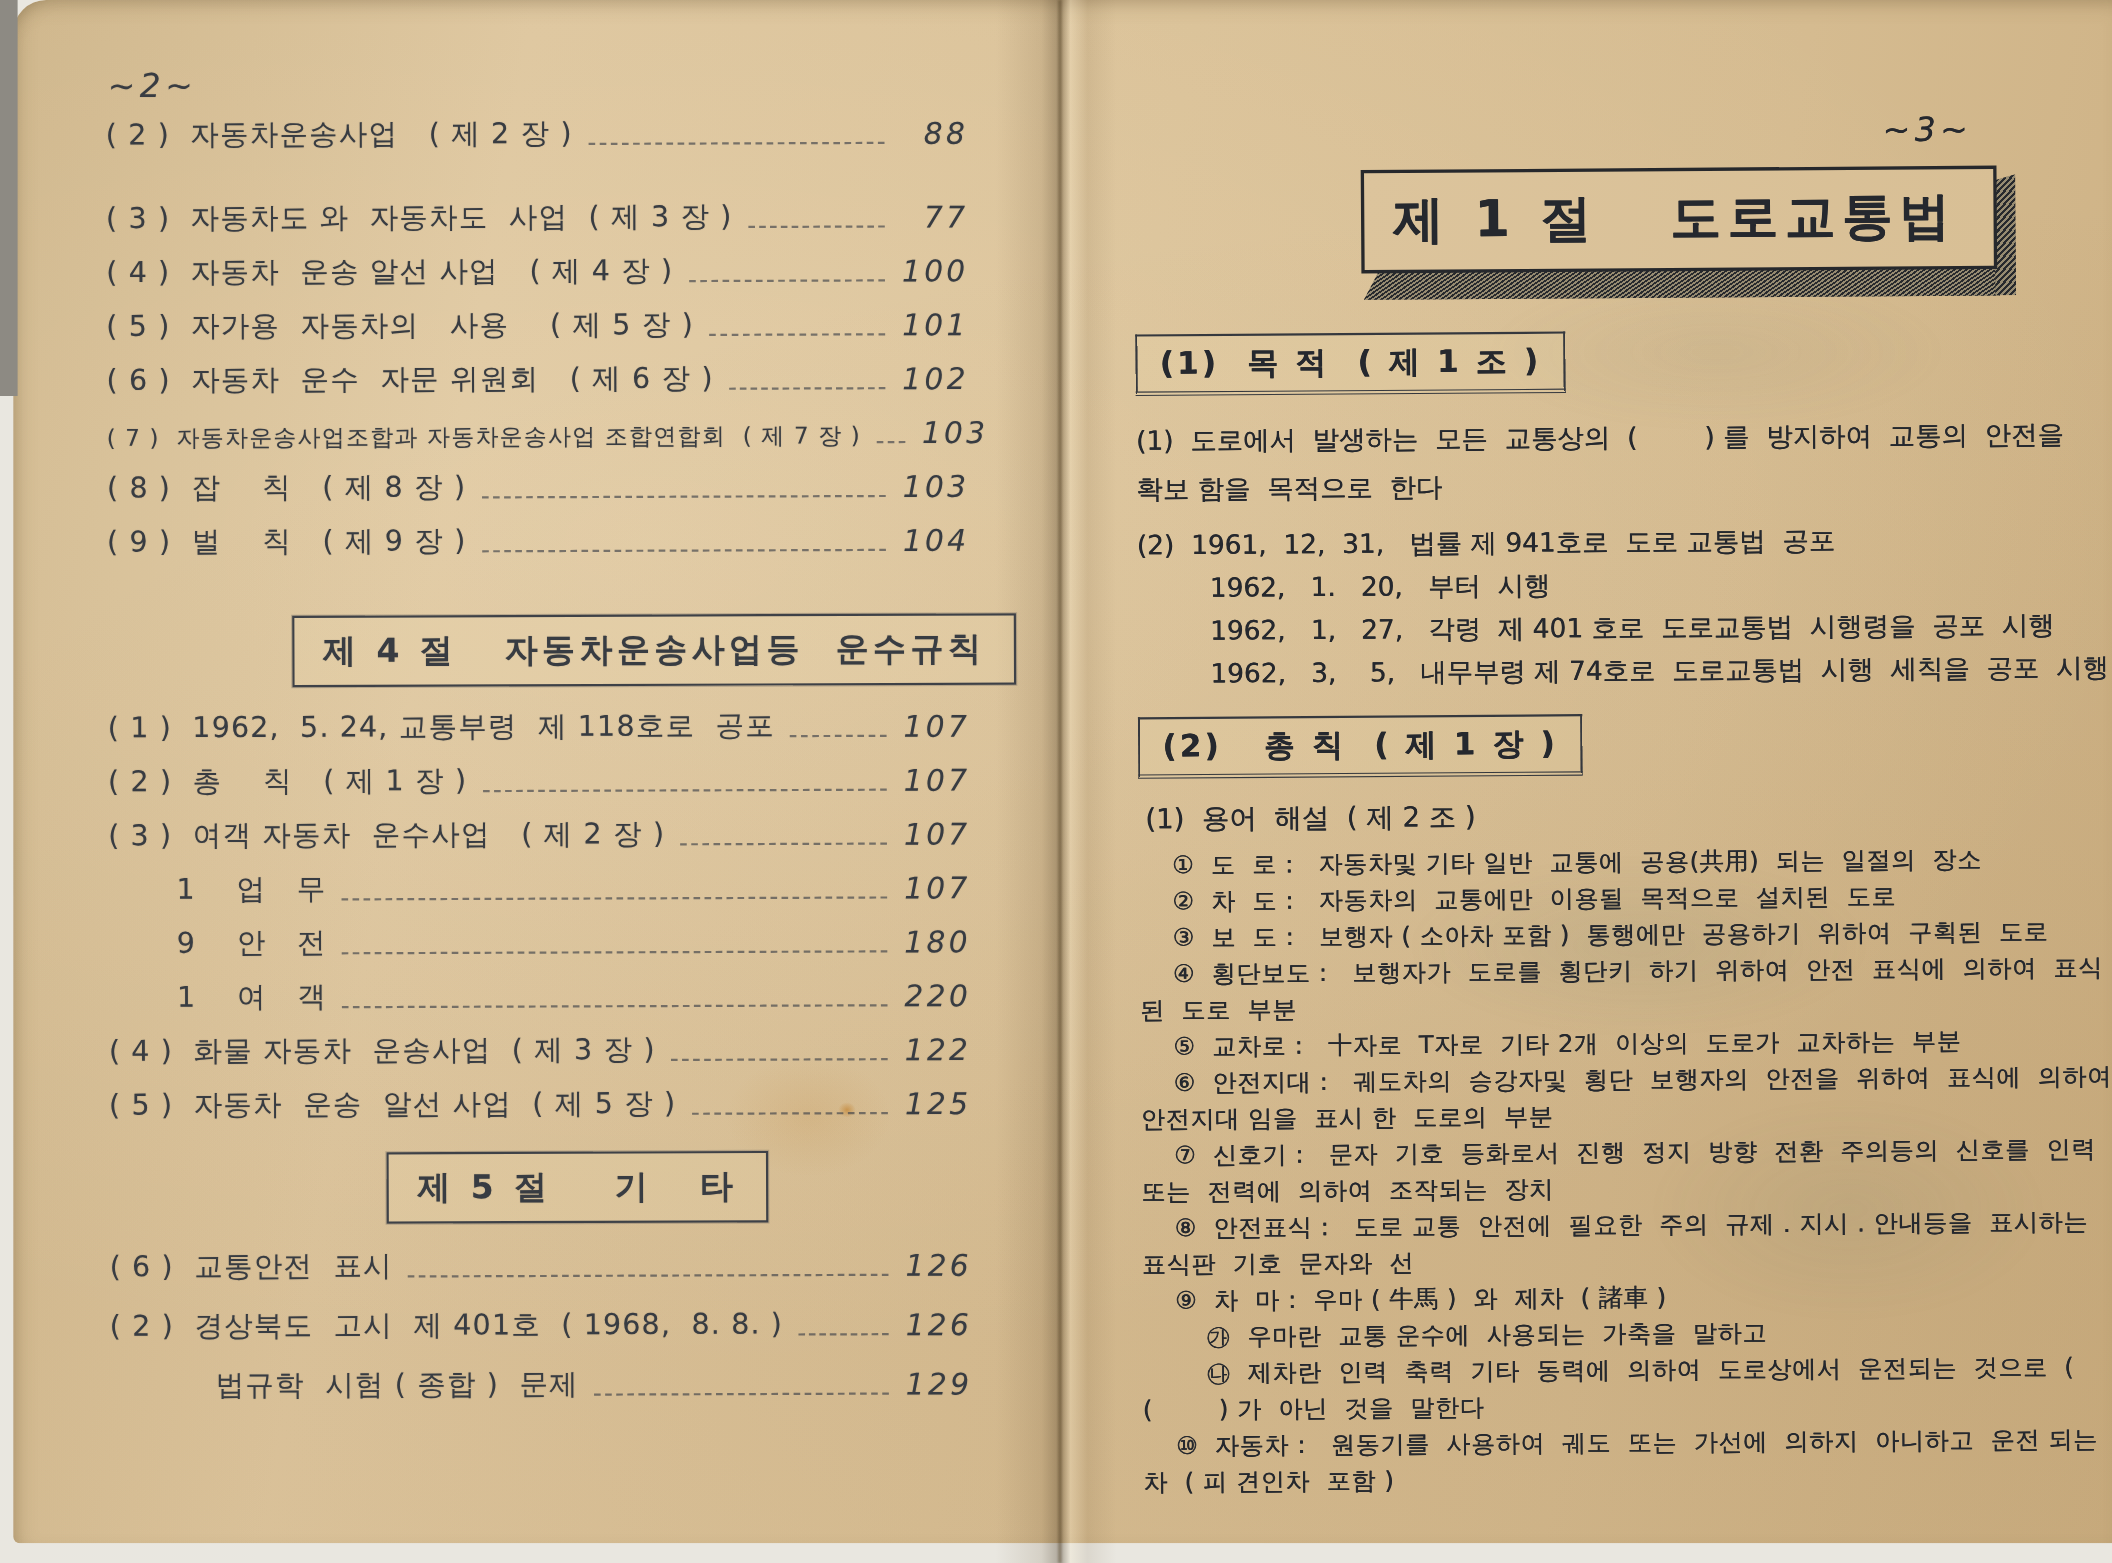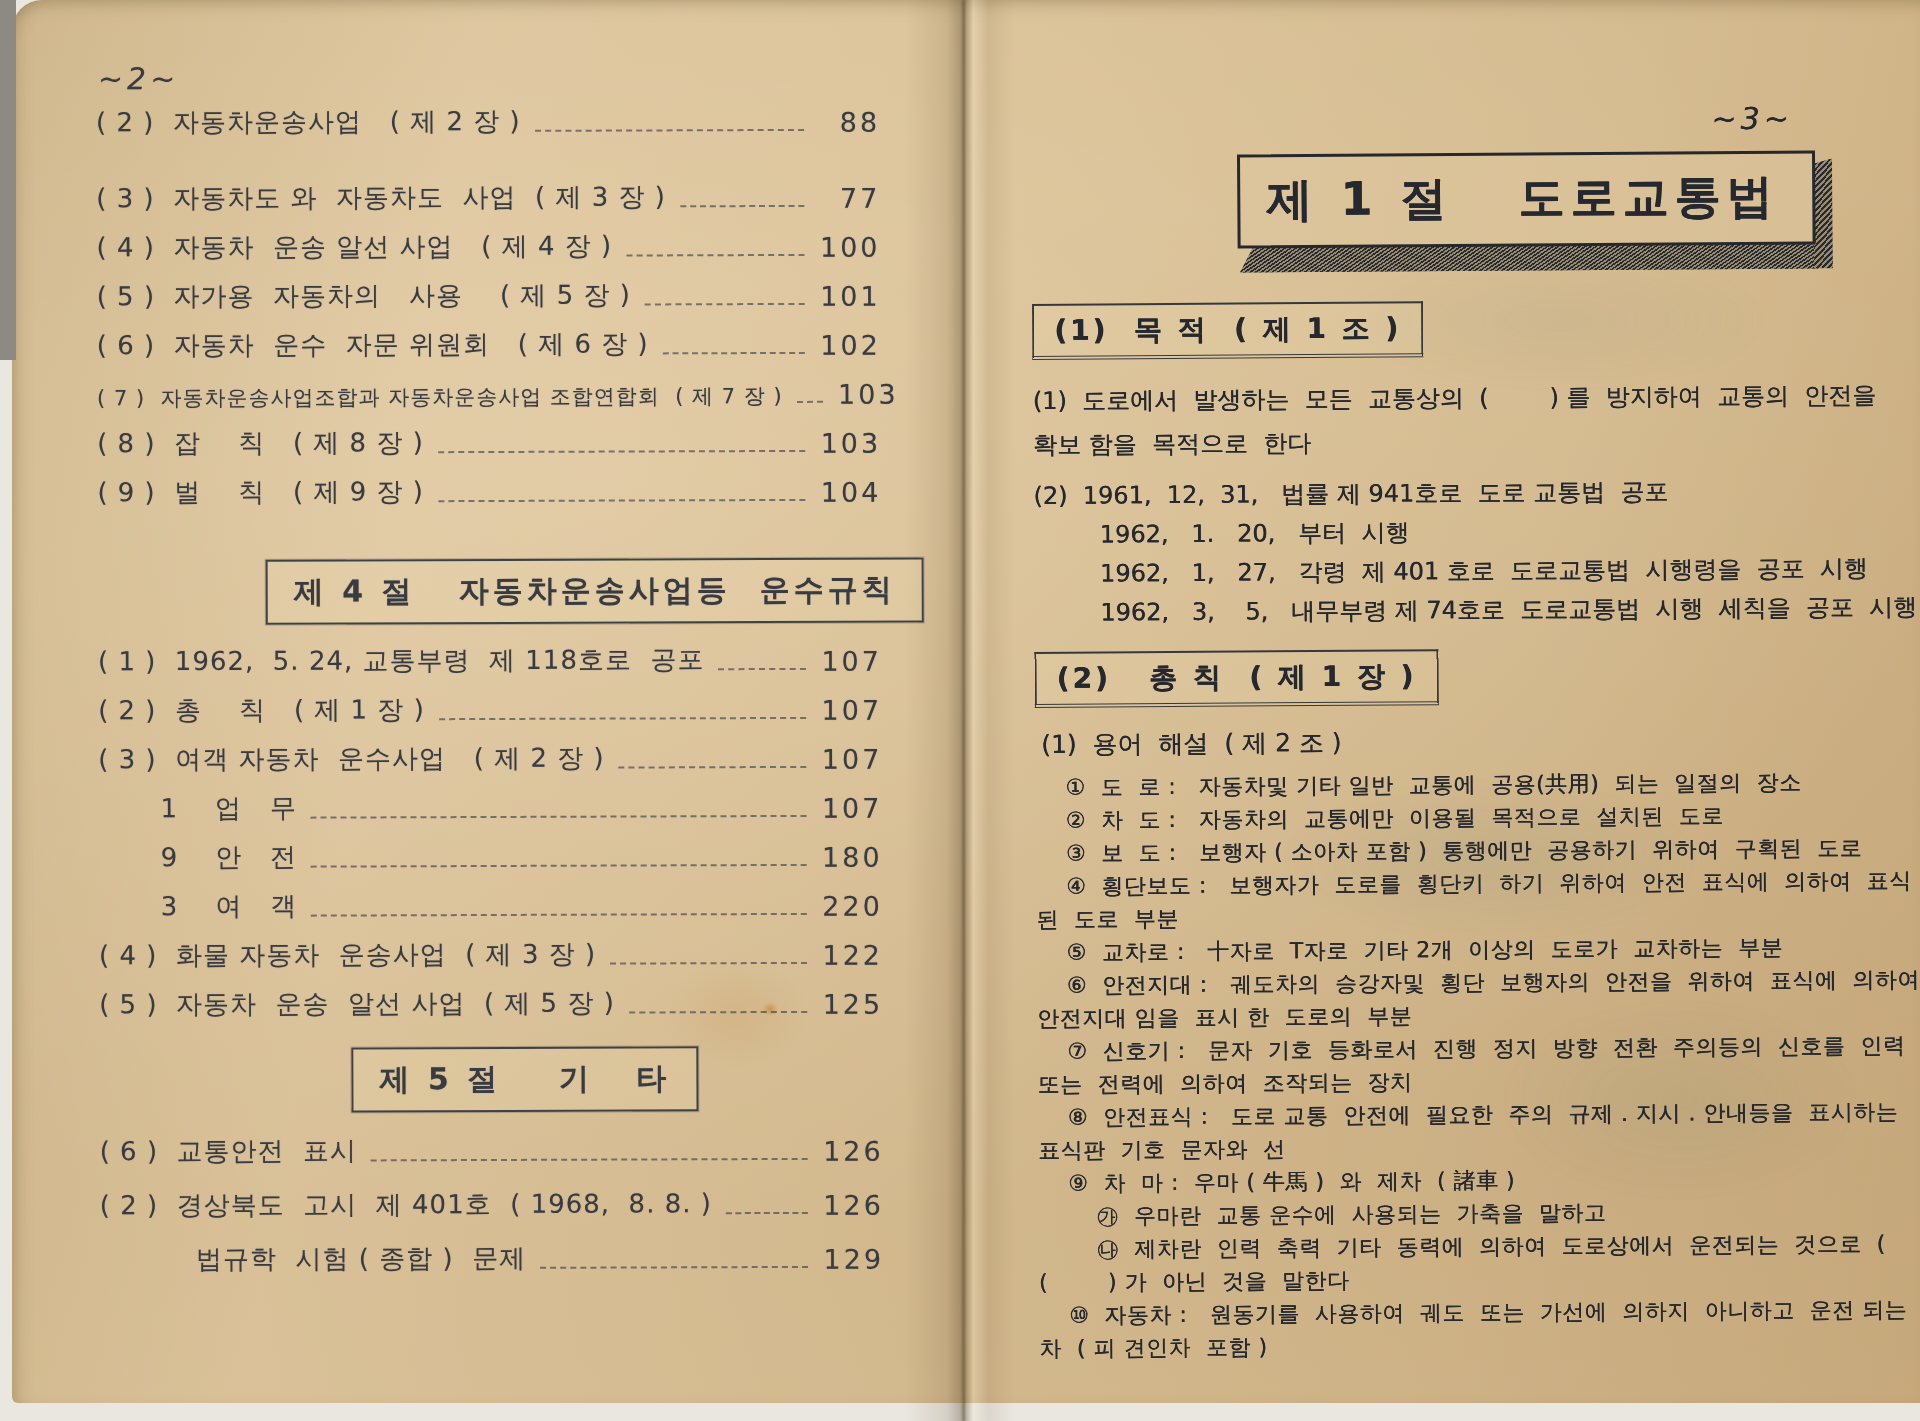--- a/index.html
+++ b/index.html
@@ -26,21 +26,21 @@
   .lpage{position:absolute;left:98px;top:60px;width:784px;color:#383c42;
      text-shadow:0 0 1px rgba(44,46,54,.35);transform:rotate(-.2deg);}
   .pageno{font-size:30px;font-style:italic;letter-spacing:4px;margin:0 0 14px 2px;}
   .row{display:flex;align-items:flex-end;height:30px;margin-bottom:19px;font-size:26px;}
   .row .lbl{white-space:pre;letter-spacing:1px;}
   .row.tight{font-size:21px;}
   .row.ind1{padding-left:62px;}
   .row.ind2{padding-left:96px;}
   .leader{flex:1;min-width:26px;margin:0 10px 7px 14px;
      border-bottom:2px dashed rgba(64,67,74,.66);}
-  .pg{font-size:27px;letter-spacing:3px;min-width:66px;text-align:right;}
+  .pg{font-style:italic;font-size:27px;letter-spacing:3px;min-width:66px;text-align:right;}
   .sec-wrap{margin:50px 0 24px 168px;}
   .sec-wrap2{margin:26px 0 26px 252px;}
   .sec-box{display:inline-block;border:2px solid #3e4147;padding:10px 26px;
      font-size:30px;font-weight:bold;letter-spacing:4px;white-space:pre;
      background:rgba(238,219,178,.22);box-shadow:0 0 0 1px rgba(62,65,71,.25);}
 
   
   .rpage{position:absolute;left:1035px;top:95px;width:862px;color:#25282e;
      text-shadow:.4px 0 0 currentColor;transform:rotate(-.4deg);}
   .rpageno{position:absolute;right:100px;top:8px;font-size:30px;font-style:italic;letter-spacing:4px;}
@@ -150,21 +150,21 @@
       <span class="lbl">1    업   무</span>
       <span class="leader"></span>
       <span class="pg">107</span>
     </div>
     <div class="row ind1">
       <span class="lbl">9    안   전</span>
       <span class="leader"></span>
       <span class="pg">180</span>
     </div>
     <div class="row ind1">
-      <span class="lbl">3    여   객</span>
+      <span class="lbl">1    여   객</span>
       <span class="leader"></span>
       <span class="pg">220</span>
     </div>
     <div class="row">
       <span class="lbl">( 4 )  화물 자동차  운송사업  ( 제 3 장 )</span>
       <span class="leader"></span>
       <span class="pg">122</span>
     </div>
     <div class="row">
       <span class="lbl">( 5 )  자동차  운송  알선 사업  ( 제 5 장 )</span>

